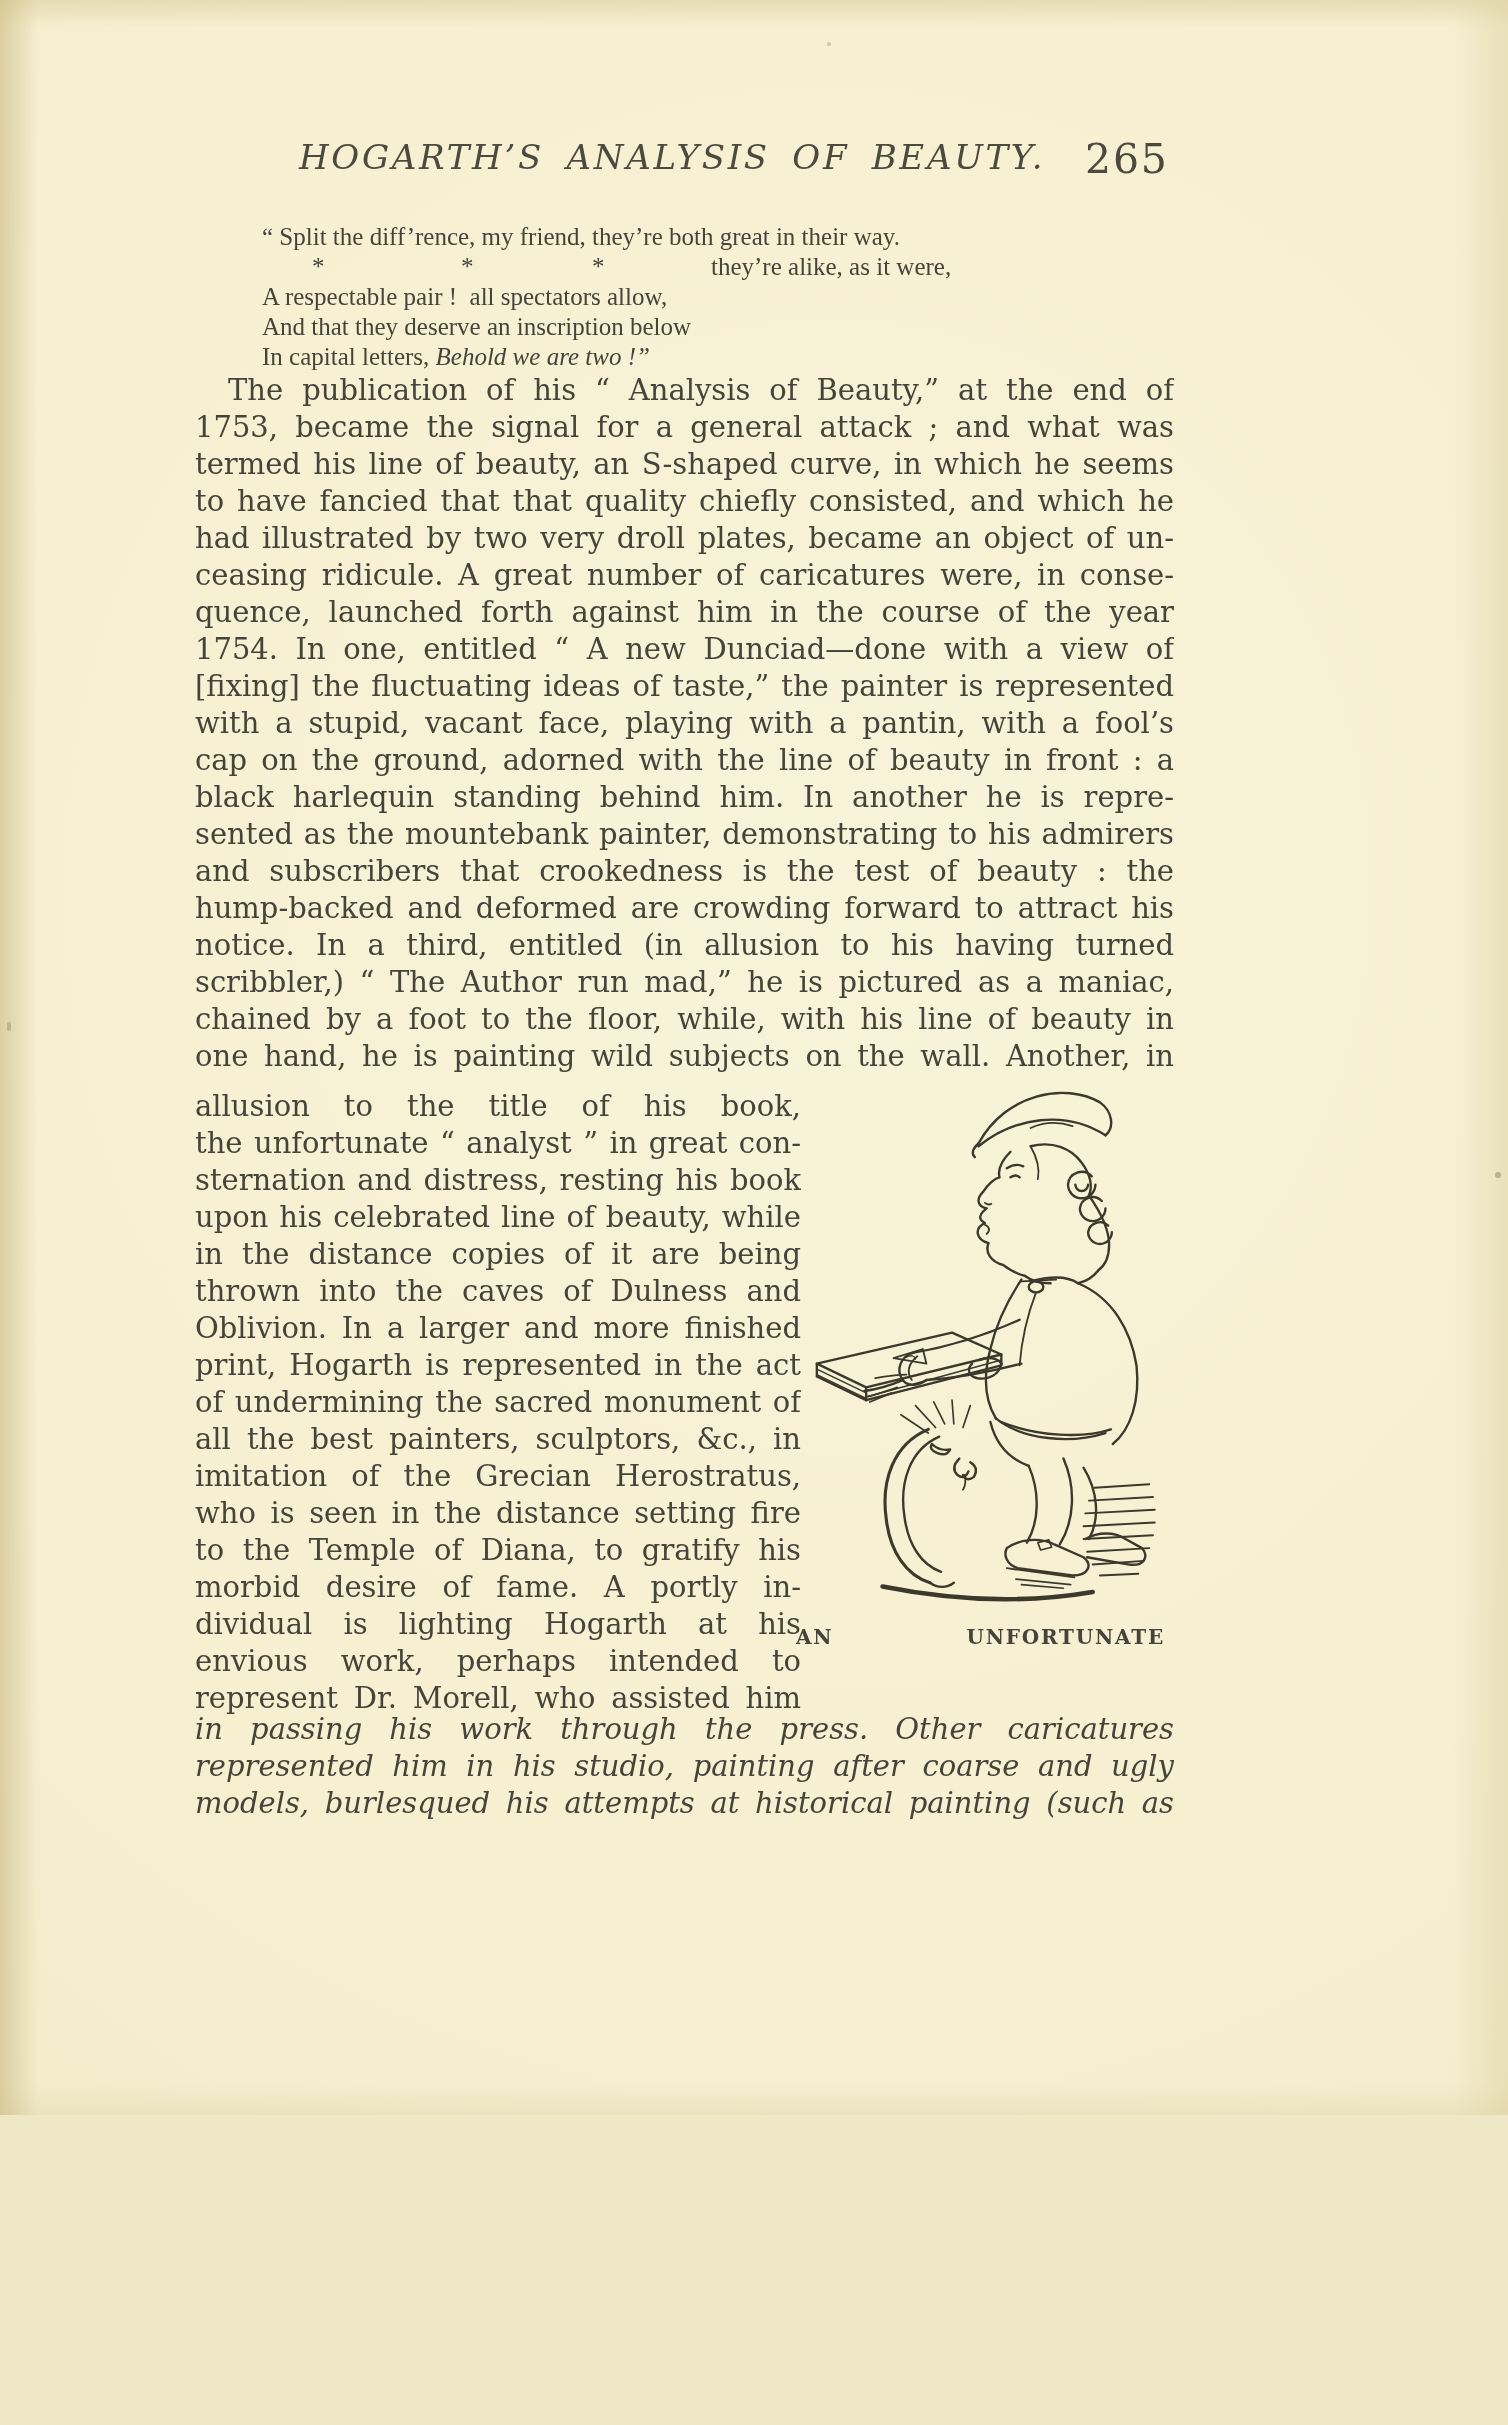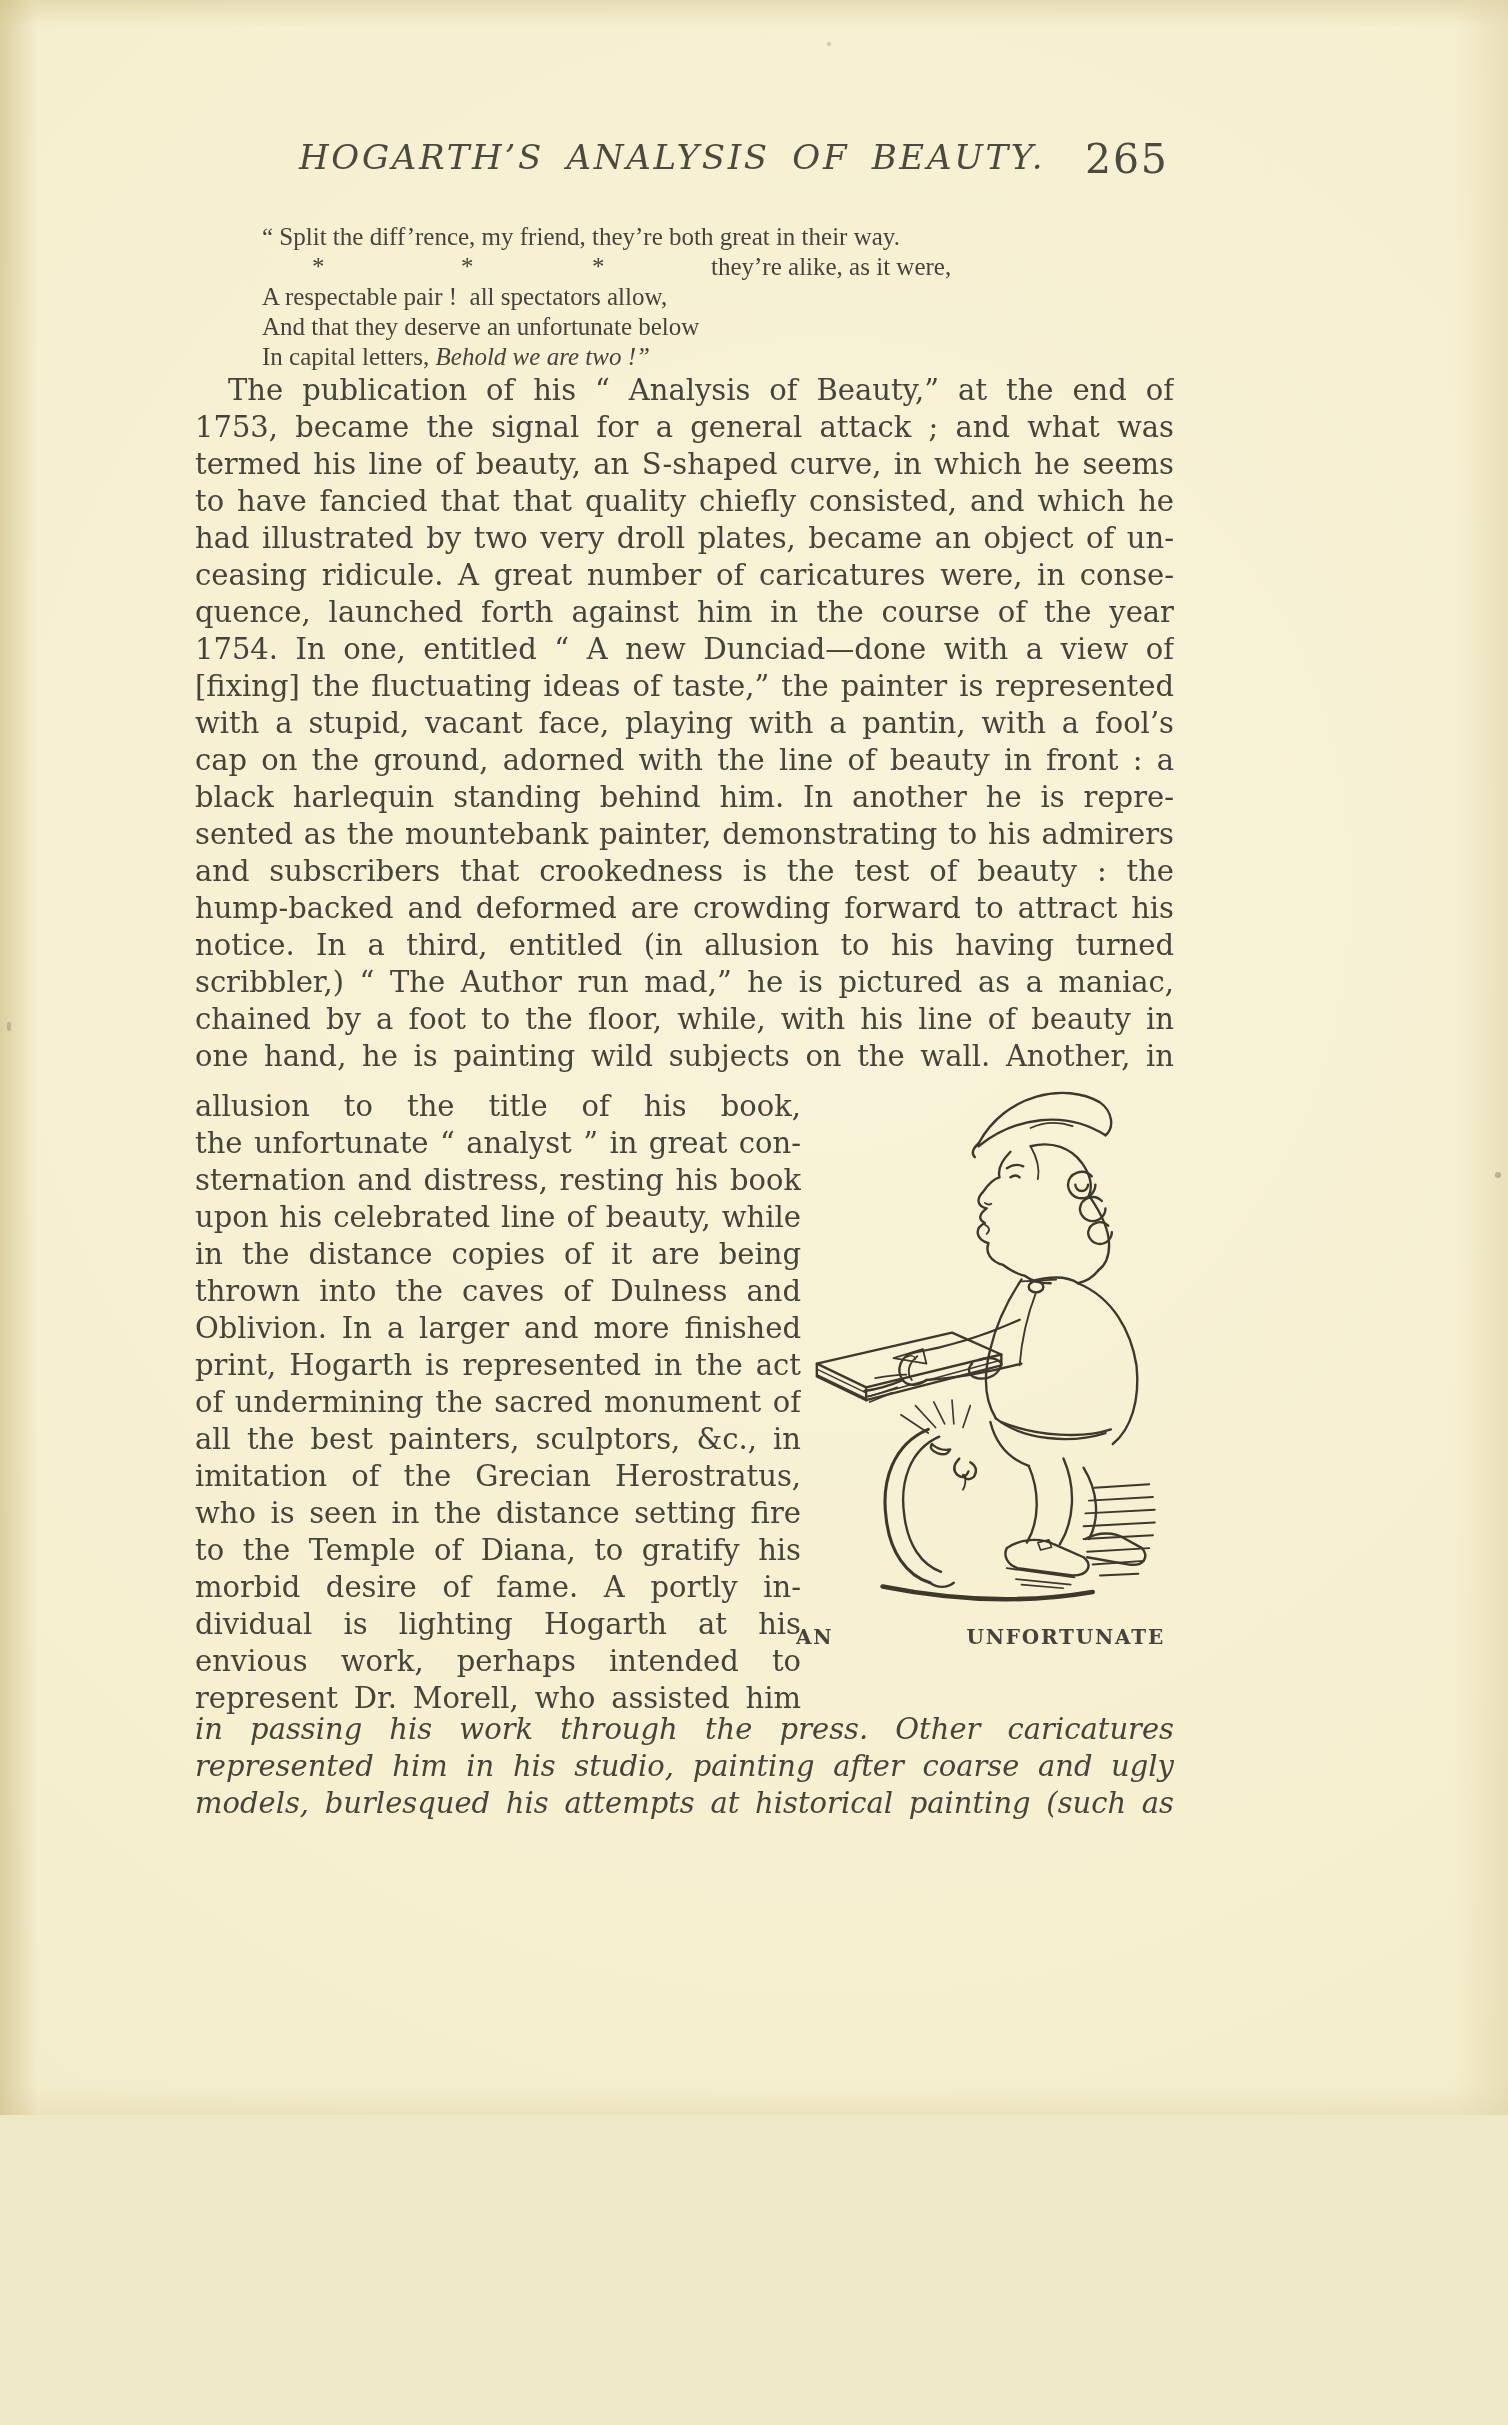--- a/index.html
+++ b/index.html
@@ -65,21 +65,21 @@
 
   <div class="quote">
     <div class="qline">“ Split the diff’rence, my friend, they’re both great in their way.</div>
     <div class="qline star-line">
       <span class="st s1">*</span>
       <span class="st s2">*</span>
       <span class="st s3">*</span>
       <span class="st s4">they’re alike, as it were,</span>
     </div>
     <div class="qline">A respectable pair !  all spectators allow,</div>
-    <div class="qline">And that they deserve an unfortunate below</div>
+    <div class="qline">And that they deserve an inscription below</div>
     <div class="qline"><span>In capital letters, </span><span class="q-italic">Behold we are two !”</span></div>
   </div>
 
   <div class="textblock body-full">
     <div class="line indent">The publication of his “ Analysis of Beauty,” at the end of</div>
     <div class="line">1753, became the signal for a general attack ; and what was</div>
     <div class="line">termed his line of beauty, an S-shaped curve, in which he seems</div>
     <div class="line">to have fancied that that quality chiefly consisted, and which he</div>
     <div class="line">had illustrated by two very droll plates, became an object of un-</div>
     <div class="line">ceasing ridicule.  A great number of caricatures were, in conse-</div>

